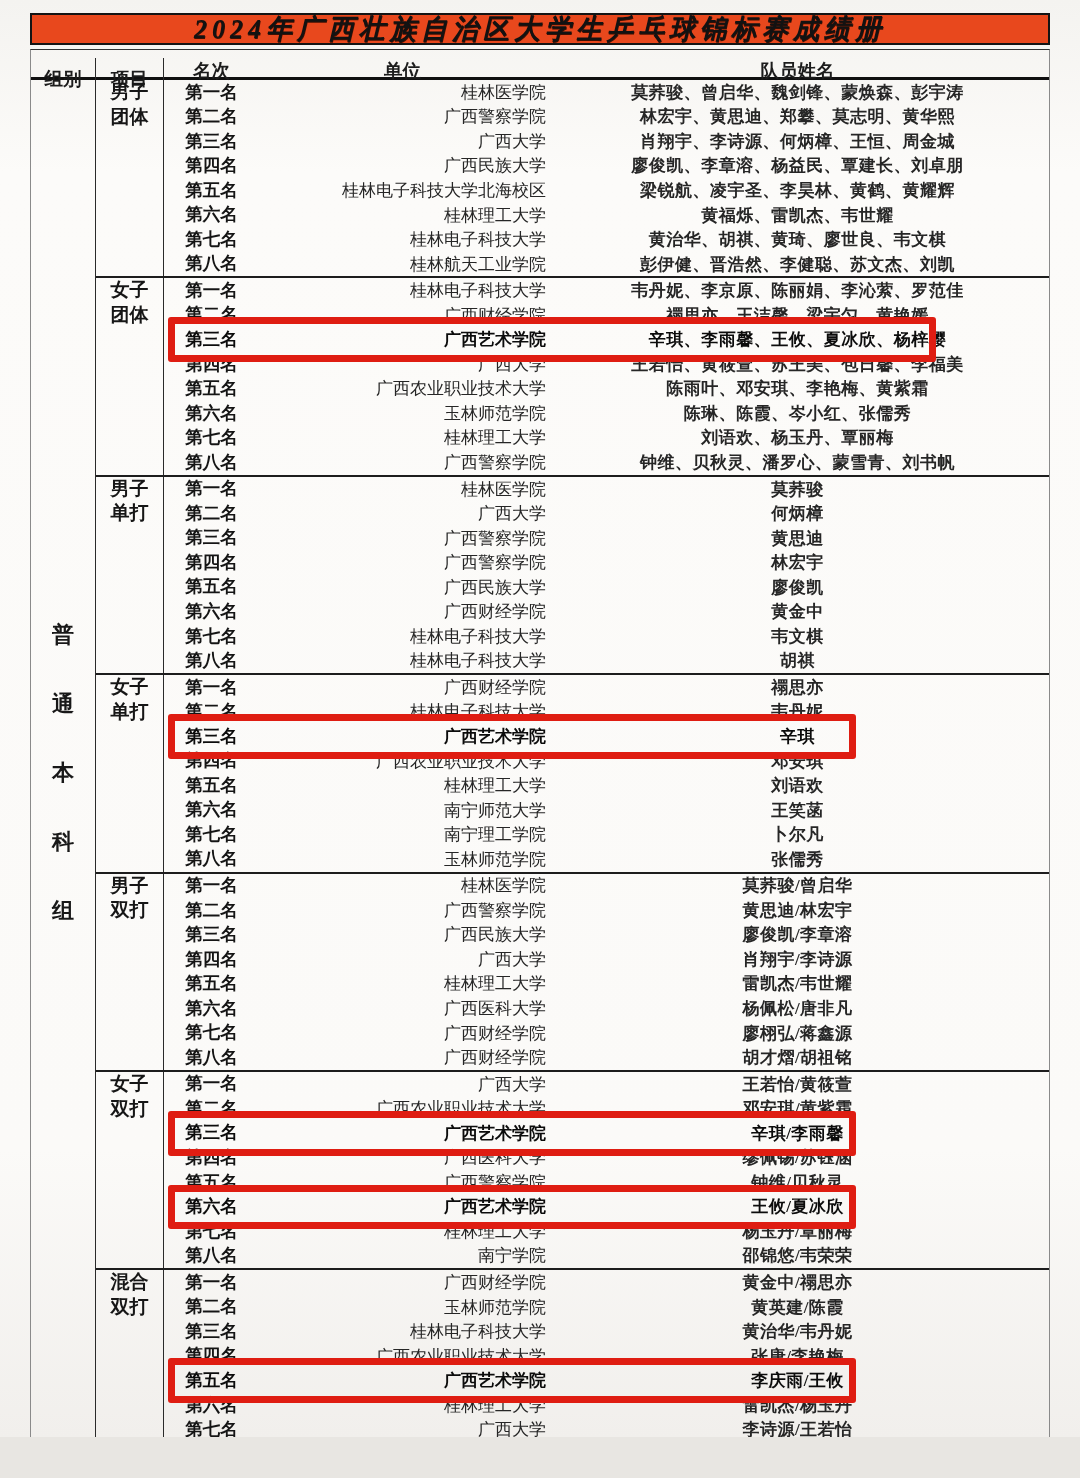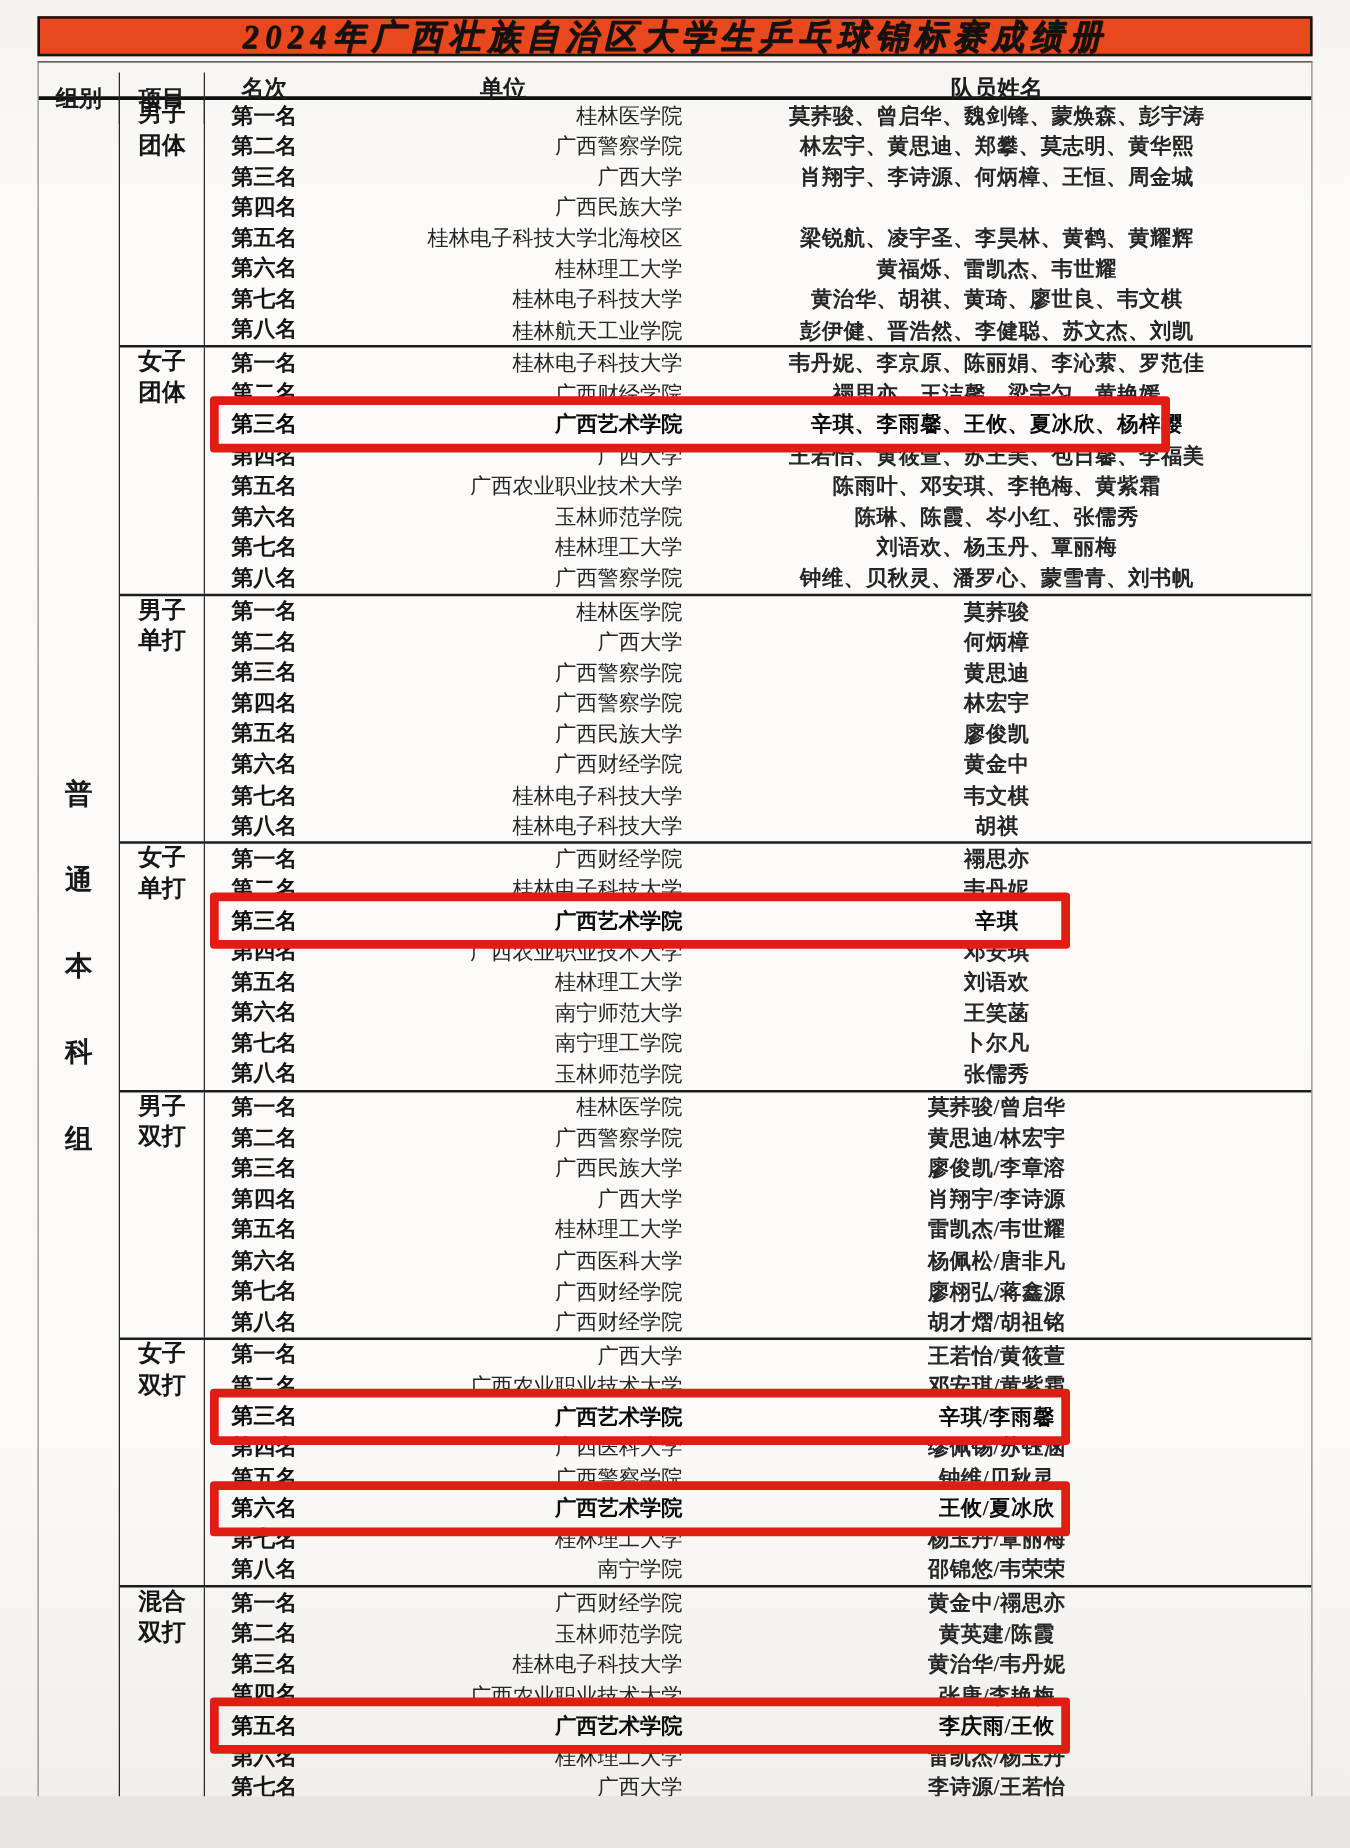--- a/index.html
+++ b/index.html
@@ -118,20 +118,21 @@
 
   <div class="row">
     <div class="cell rank">第三名</div>
     <div class="cell unit">广西大学</div>
     <div class="cell players">肖翔宇、李诗源、何炳樟、王恒、周金城</div>
   </div>
 
   <div class="row">
     <div class="cell rank">第四名</div>
     <div class="cell unit">广西民族大学</div>
+    <div class="cell players">廖俊凯、李章溶、杨益民、覃建长、刘卓朋</div>
   </div>
 
   <div class="row">
     <div class="cell rank">第五名</div>
     <div class="cell unit">桂林电子科技大学北海校区</div>
     <div class="cell players">梁锐航、凌宇圣、李昊林、黄鹤、黄耀辉</div>
   </div>
 
   <div class="row">
     <div class="cell rank">第六名</div>

